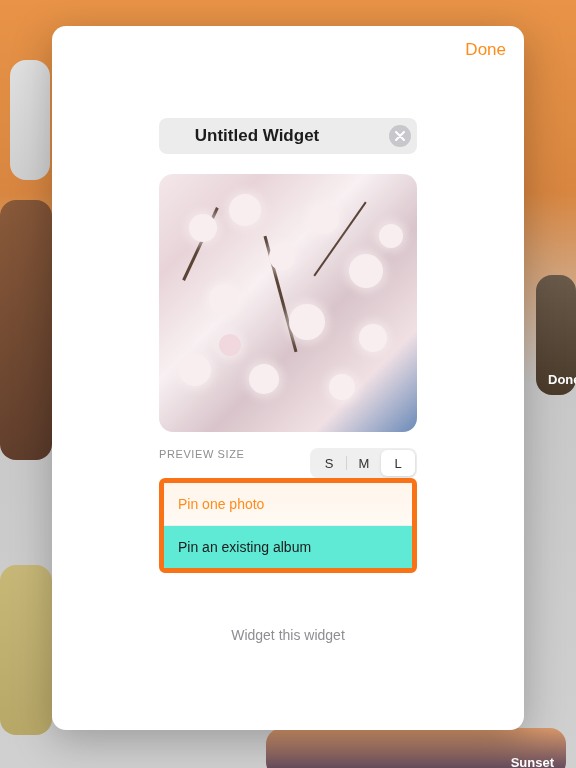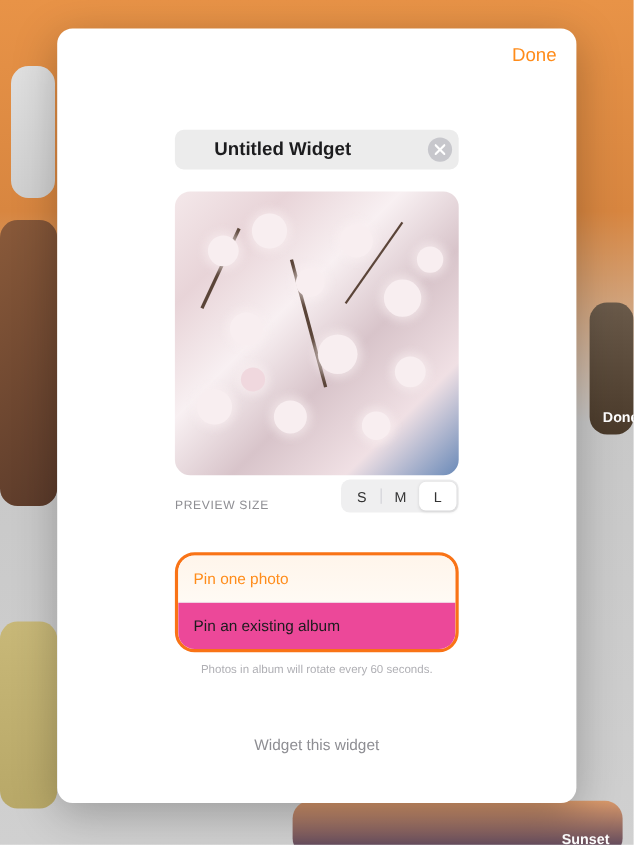--- a/index.html
+++ b/index.html
@@ -109,23 +109,23 @@
       background: #f8eef0;
       box-shadow: 0 0 8px 4px rgba(248,238,240,0.6);
     }
     .branch {
       position: absolute;
       background: #5a4438;
     }
 
     .size-row {
       display: flex;
-      align-items: flex-end;
+      align-items: flex-start;
       justify-content: space-between;
-      margin-top: 4px;
+      margin-top: 16px;
     }
     .size-label {
       font-size: 11px;
       letter-spacing: 0.6px;
       color: #8e8e93;
       font-weight: 500;
     }
     .size-seg {
       display: flex;
       background: #efeff0;
@@ -149,30 +149,29 @@
       background: #fff;
       box-shadow: 0 1px 3px rgba(0,0,0,0.12);
     }
     .seg-sep {
       width: 1px;
       background: #d1d1d6;
       margin: 6px 0;
     }
 
     .option-list {
-      margin-top: 36px;
-      border: 3px solid #f97316;
-      border-radius: 18px;
+      border: 5px solid #f97316;
+      border-radius: 6px;
       overflow: hidden;
     }
     .option-item {
       padding: 13px 14px;
       font-size: 14px;
       cursor: pointer;
-      background: #ec4899;
+      background: #5eead4;
       border-bottom: 1px solid #f0f0f0;
     }
     .option-item:last-child { border-bottom: none; }
     .option-item.selected {
       background: linear-gradient(180deg, #fff5eb, #fffaf4);
       color: #ff8c1a;
       font-weight: 500;
     }
     .option-item:not(.selected) { color: #1c1c1e; }
 
@@ -248,18 +247,17 @@
         <div class="seg-opt">M</div>
         <div class="seg-opt active">L</div>
       </div>
     </div>
 
     <div class="option-list">
       <div class="option-item selected">Pin one photo</div>
       <div class="option-item">Pin an existing album</div>
     </div>
 
-    <div class="hint">Photos in album will rotate every 60 seconds.</div>
 
     <button class="delete-btn">Widget this widget</button>
 
   </div>
 </div>
 
 </body></html>

